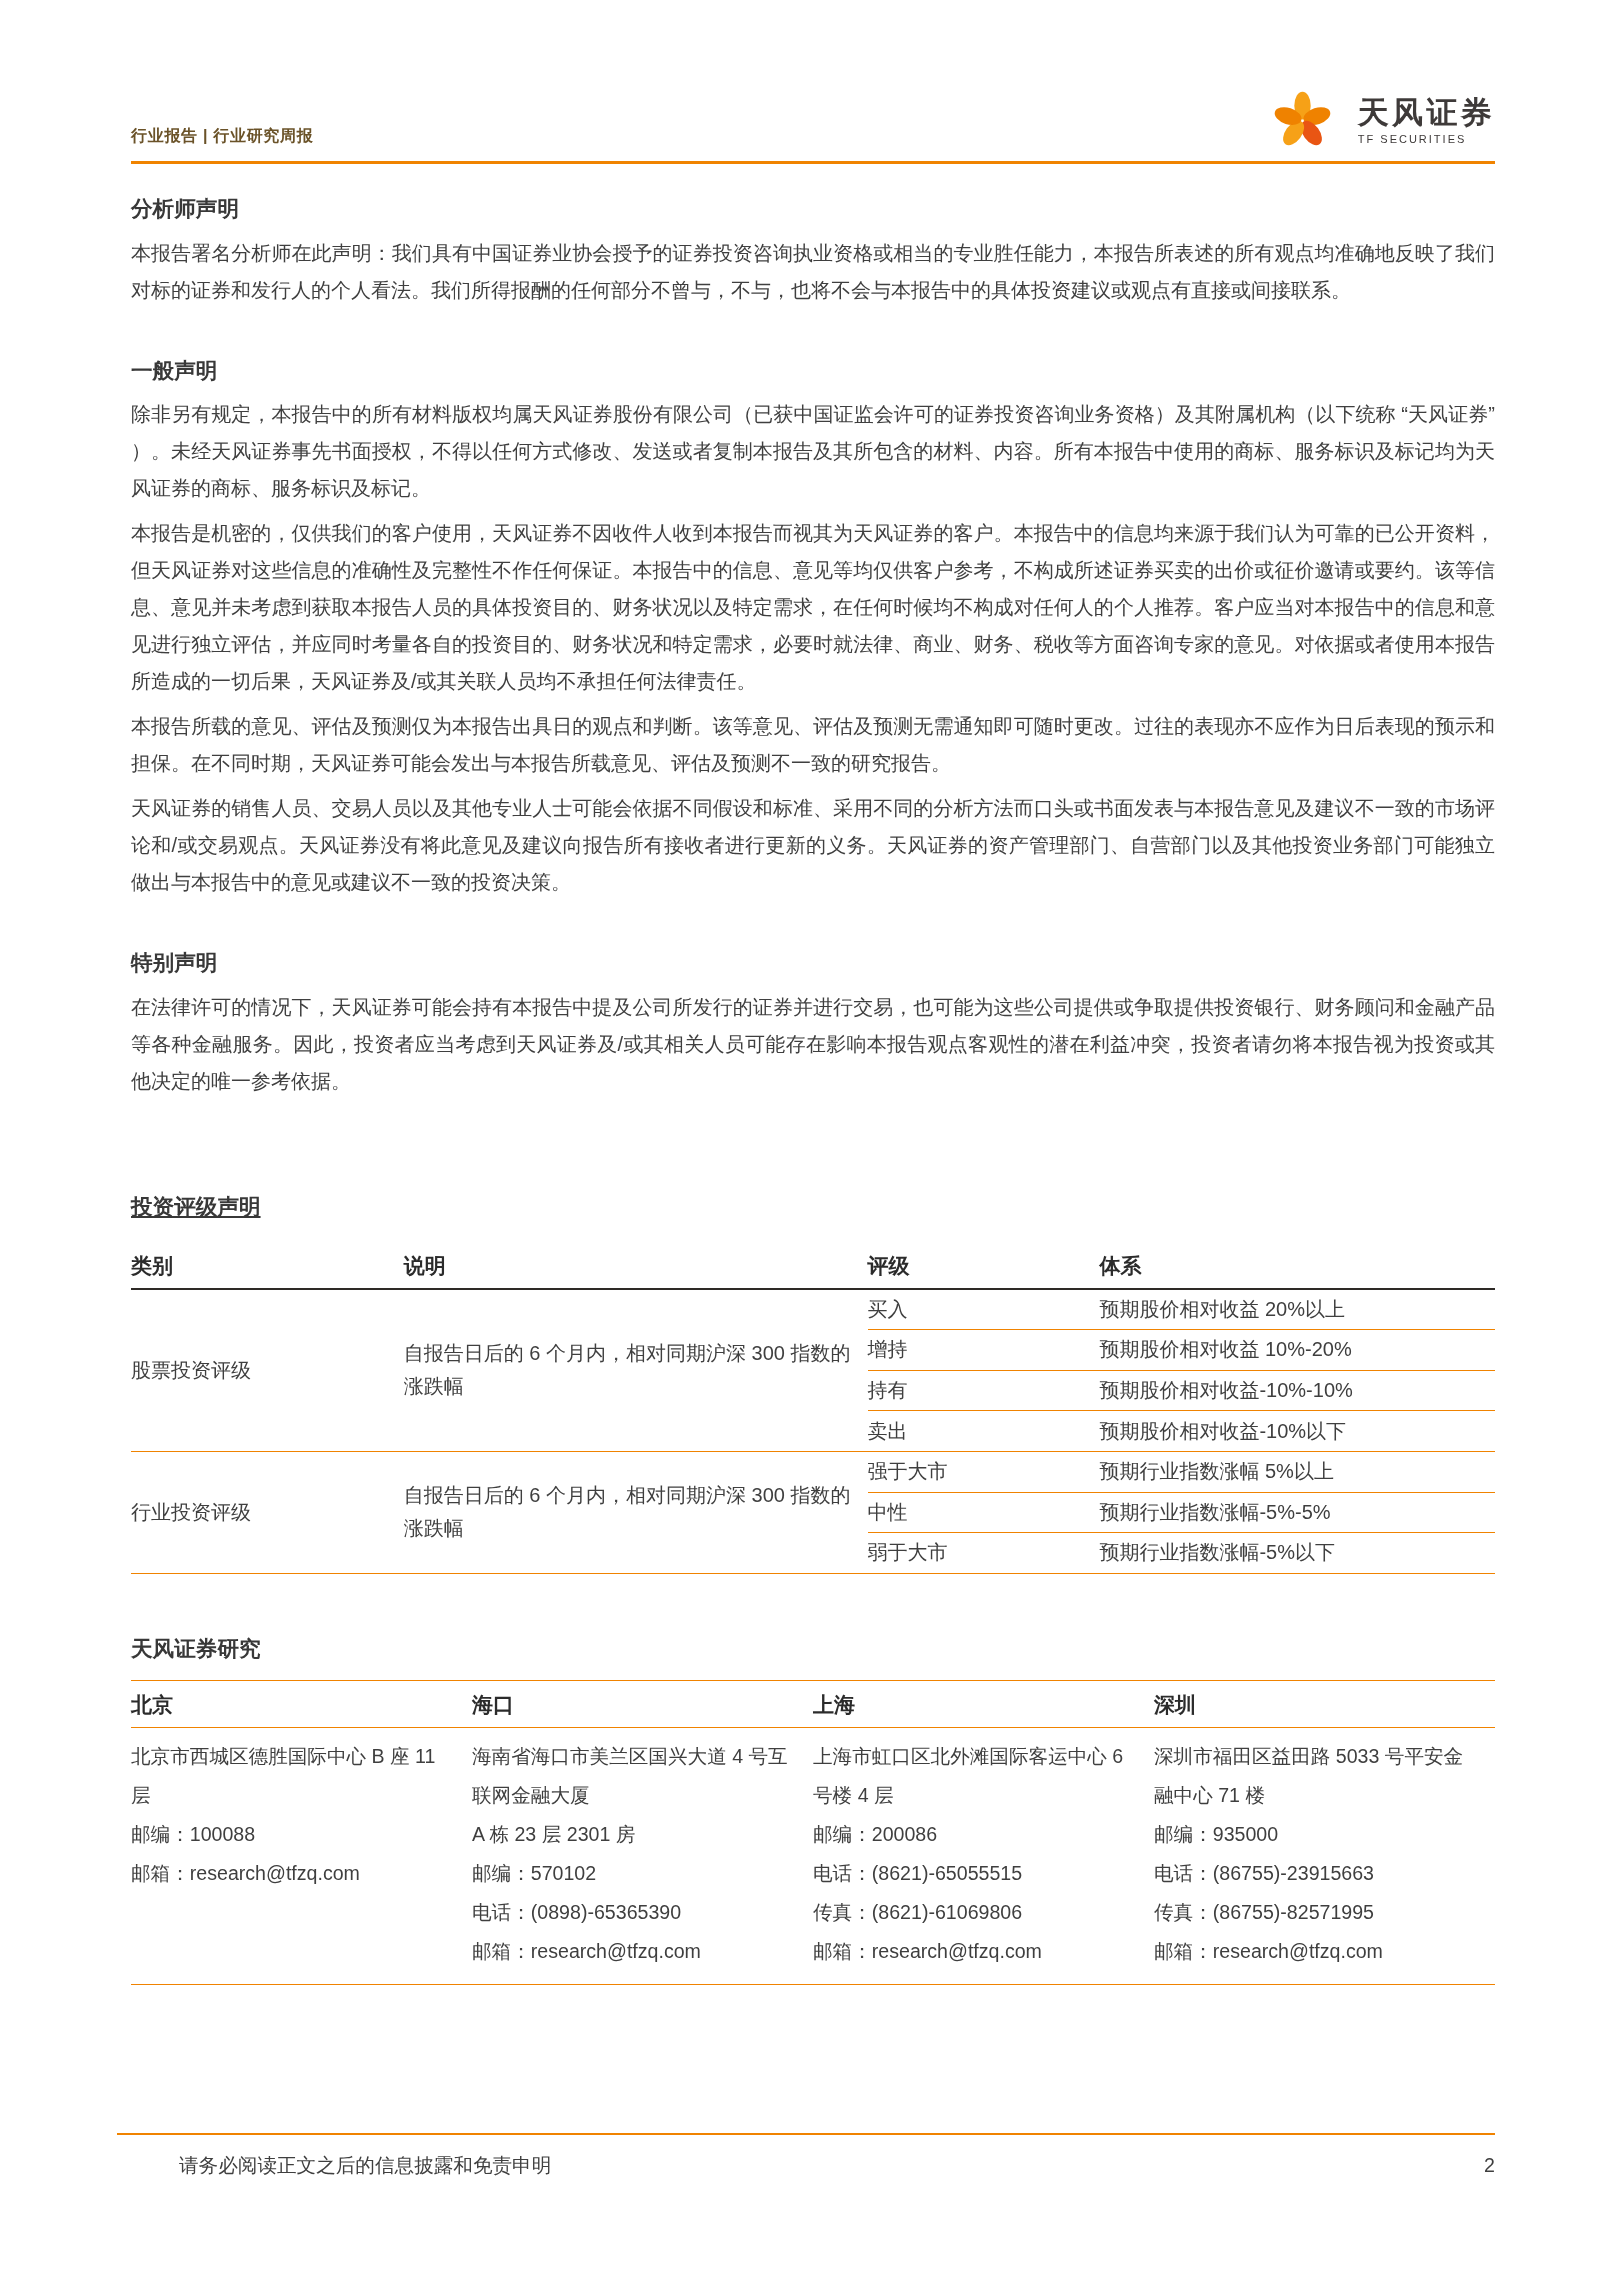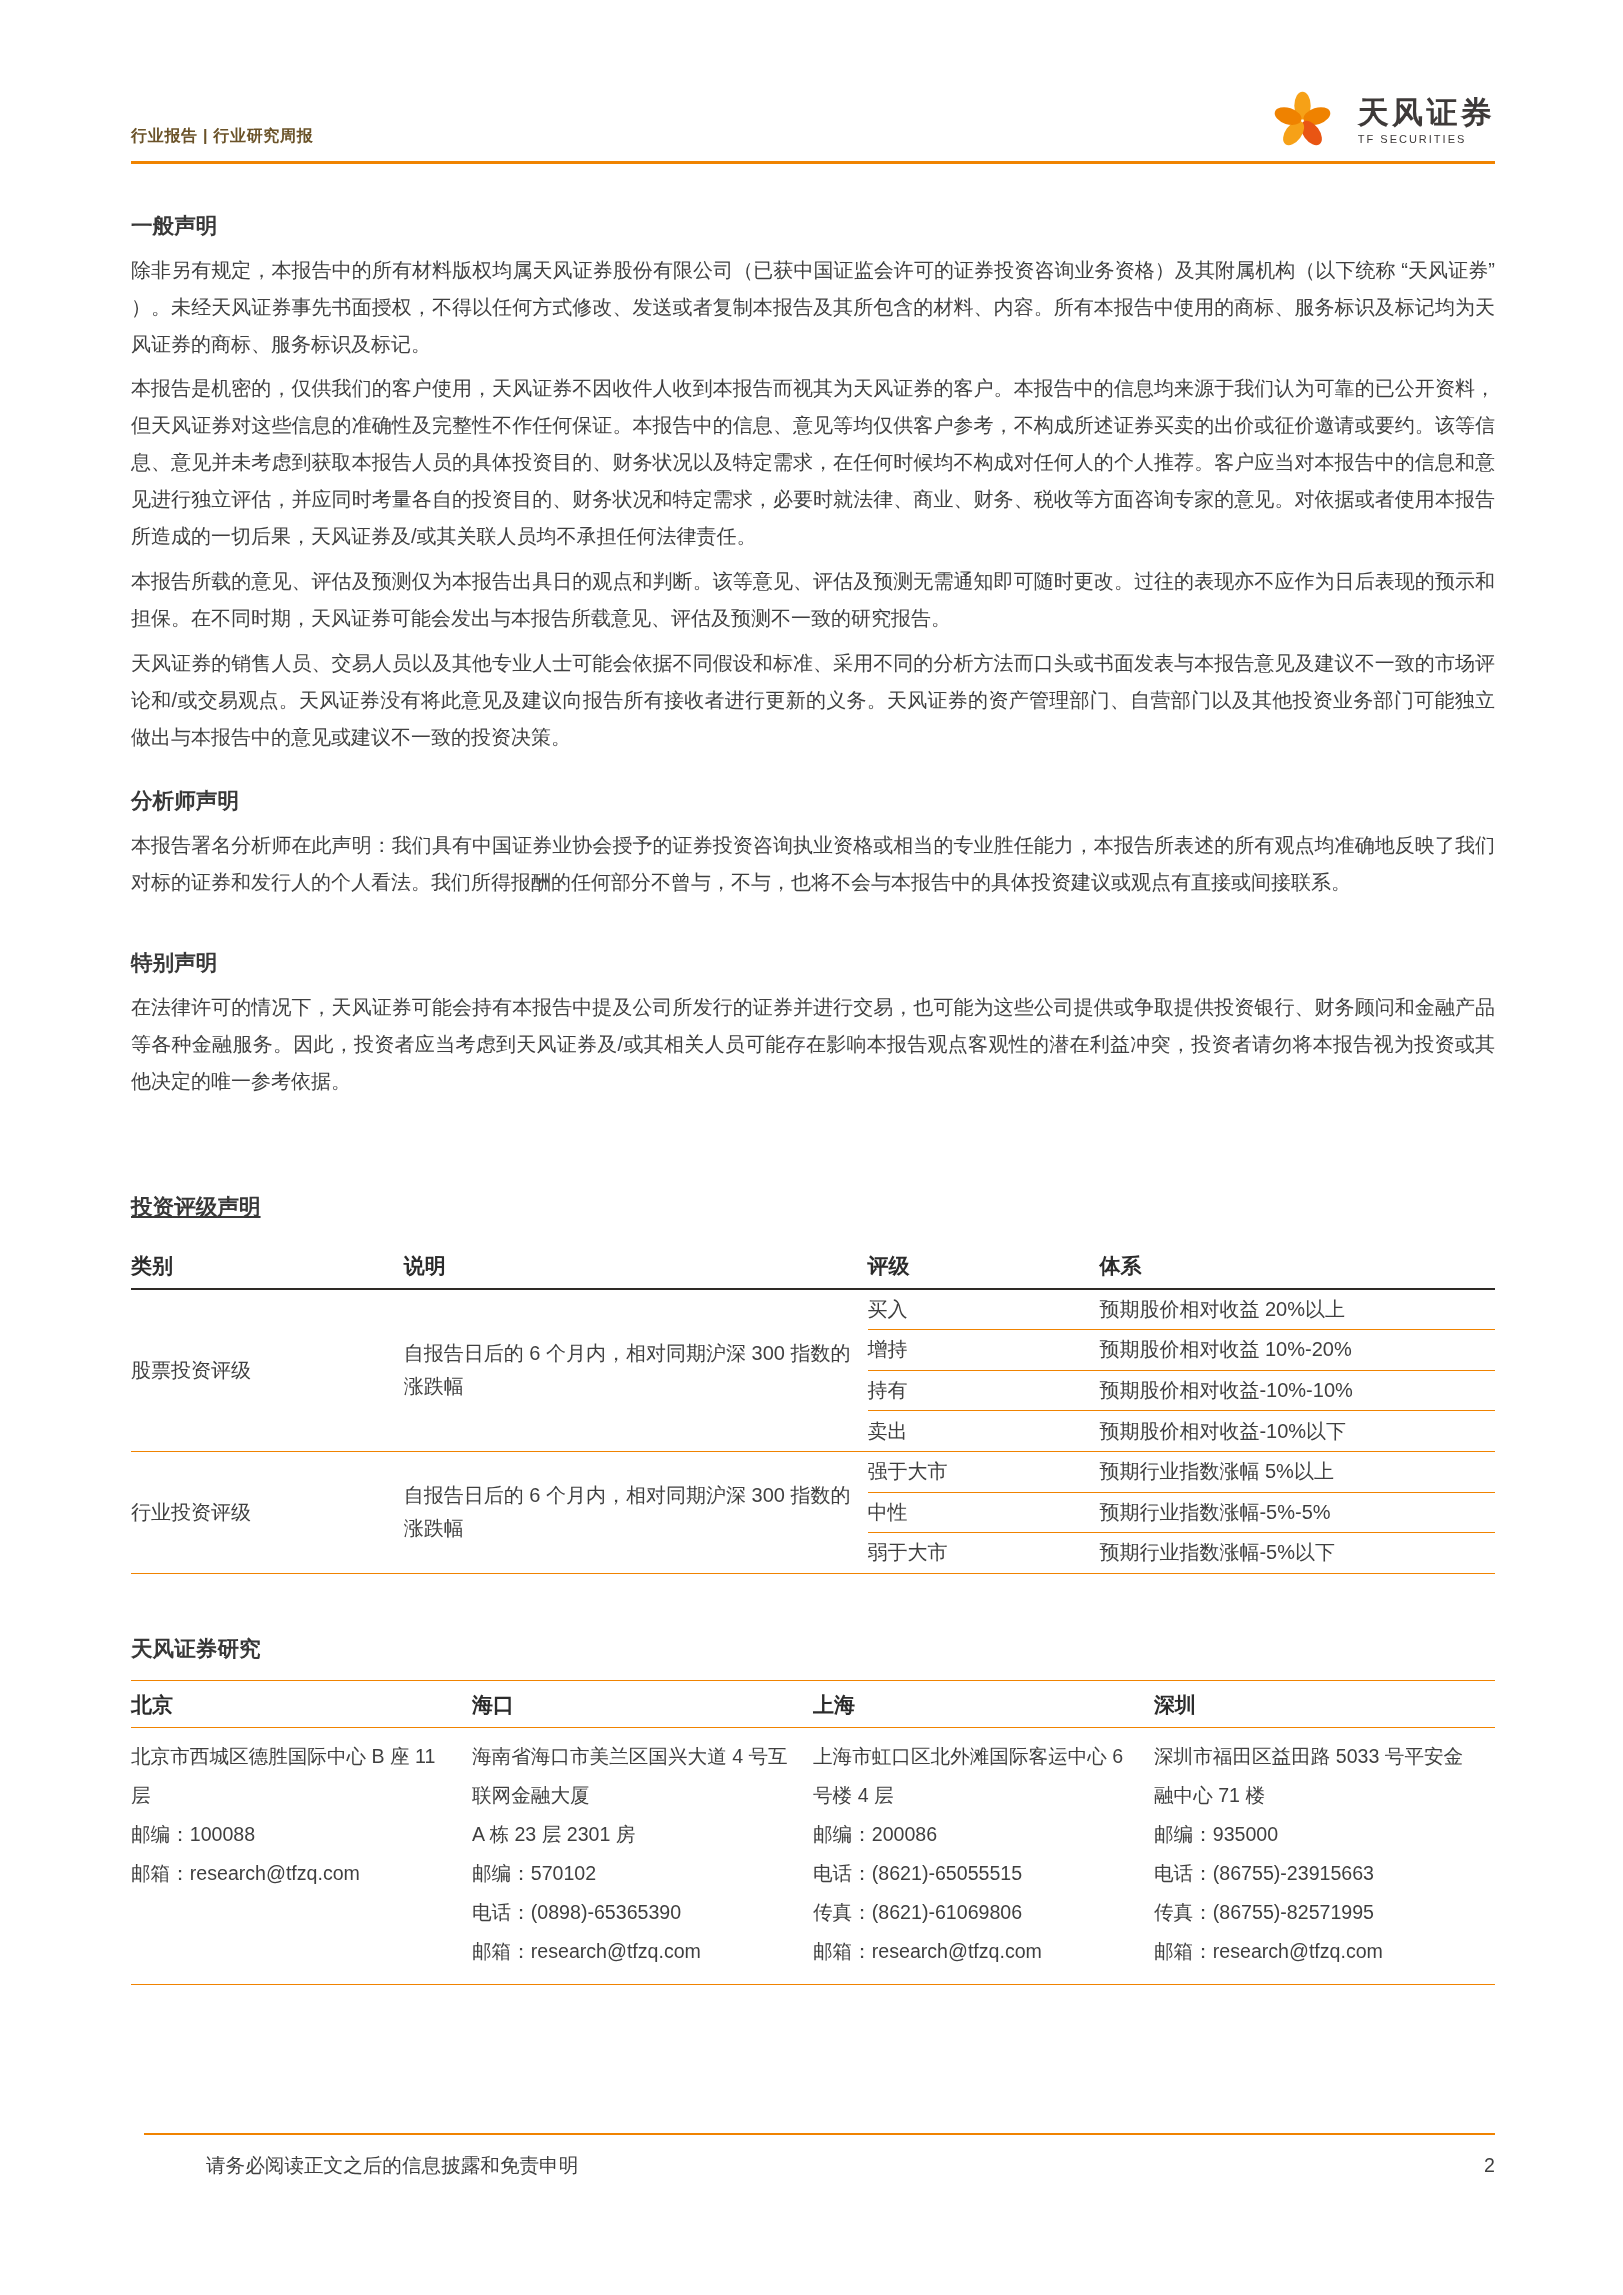--- a/index.html
+++ b/index.html
@@ -60,21 +60,21 @@
     border-top:1.3px solid var(--accent);
     border-bottom:1.3px solid var(--accent);
   }
   .office-table td{
     font-size:19.6px;line-height:39px;vertical-align:top;
     padding:9.2px 22px 13px 0;
     border-bottom:1.3px solid var(--accent);
   }
   
   .footer{
-    position:absolute;left:144px;right:128px;top:2133px;
+    position:absolute;left:117px;right:128px;top:2133px;
     border-top:2px solid var(--accent);
     padding-top:17px;
     display:flex;justify-content:space-between;align-items:baseline;
     font-size:19.6px;color:var(--text);
   }
   .footer .note{margin-left:62px;}
 </style>
 </head>
 <body>
 
@@ -97,31 +97,31 @@
         </span>
         <span class="logo-text">
           <span class="logo-cn">天风证券</span>
           <span class="logo-en">TF SECURITIES</span>
         </span>
       </div>
     </div>
     <div class="header-rule"></div>
   </div>
 
+  <div class="section first">
+    <div class="section-heading">分析师声明</div>
+    <p class="body-text">本报告署名分析师在此声明：我们具有中国证券业协会授予的证券投资咨询执业资格或相当的专业胜任能力，本报告所表述的所有观点均准确地反映了我们对标的证券和发行人的个人看法。我们所得报酬的任何部分不曾与，不与，也将不会与本报告中的具体投资建议或观点有直接或间接联系。</p>
+  </div>
+
   <div class="section">
     <div class="section-heading">一般声明</div>
     <p class="body-text">除非另有规定，本报告中的所有材料版权均属天风证券股份有限公司（已获中国证监会许可的证券投资咨询业务资格）及其附属机构（以下统称 “天风证券” ）。未经天风证券事先书面授权，不得以任何方式修改、发送或者复制本报告及其所包含的材料、内容。所有本报告中使用的商标、服务标识及标记均为天风证券的商标、服务标识及标记。</p>
     <p class="body-text">本报告是机密的，仅供我们的客户使用，天风证券不因收件人收到本报告而视其为天风证券的客户。本报告中的信息均来源于我们认为可靠的已公开资料，但天风证券对这些信息的准确性及完整性不作任何保证。本报告中的信息、意见等均仅供客户参考，不构成所述证券买卖的出价或征价邀请或要约。该等信息、意见并未考虑到获取本报告人员的具体投资目的、财务状况以及特定需求，在任何时候均不构成对任何人的个人推荐。客户应当对本报告中的信息和意见进行独立评估，并应同时考量各自的投资目的、财务状况和特定需求，必要时就法律、商业、财务、税收等方面咨询专家的意见。对依据或者使用本报告所造成的一切后果，天风证券及/或其关联人员均不承担任何法律责任。</p>
     <p class="body-text">本报告所载的意见、评估及预测仅为本报告出具日的观点和判断。该等意见、评估及预测无需通知即可随时更改。过往的表现亦不应作为日后表现的预示和担保。在不同时期，天风证券可能会发出与本报告所载意见、评估及预测不一致的研究报告。</p>
     <p class="body-text">天风证券的销售人员、交易人员以及其他专业人士可能会依据不同假设和标准、采用不同的分析方法而口头或书面发表与本报告意见及建议不一致的市场评论和/或交易观点。天风证券没有将此意见及建议向报告所有接收者进行更新的义务。天风证券的资产管理部门、自营部门以及其他投资业务部门可能独立做出与本报告中的意见或建议不一致的投资决策。</p>
-  </div>
-
-  <div class="section first">
-    <div class="section-heading">分析师声明</div>
-    <p class="body-text">本报告署名分析师在此声明：我们具有中国证券业协会授予的证券投资咨询执业资格或相当的专业胜任能力，本报告所表述的所有观点均准确地反映了我们对标的证券和发行人的个人看法。我们所得报酬的任何部分不曾与，不与，也将不会与本报告中的具体投资建议或观点有直接或间接联系。</p>
   </div>
 
   <div class="section">
     <div class="section-heading">特别声明</div>
     <p class="body-text">在法律许可的情况下，天风证券可能会持有本报告中提及公司所发行的证券并进行交易，也可能为这些公司提供或争取提供投资银行、财务顾问和金融产品等各种金融服务。因此，投资者应当考虑到天风证券及/或其相关人员可能存在影响本报告观点客观性的潜在利益冲突，投资者请勿将本报告视为投资或其他决定的唯一参考依据。</p>
   </div>
 
   <div class="section rating">
     <div class="section-heading">投资评级声明</div>
     <table class="rating-table">

